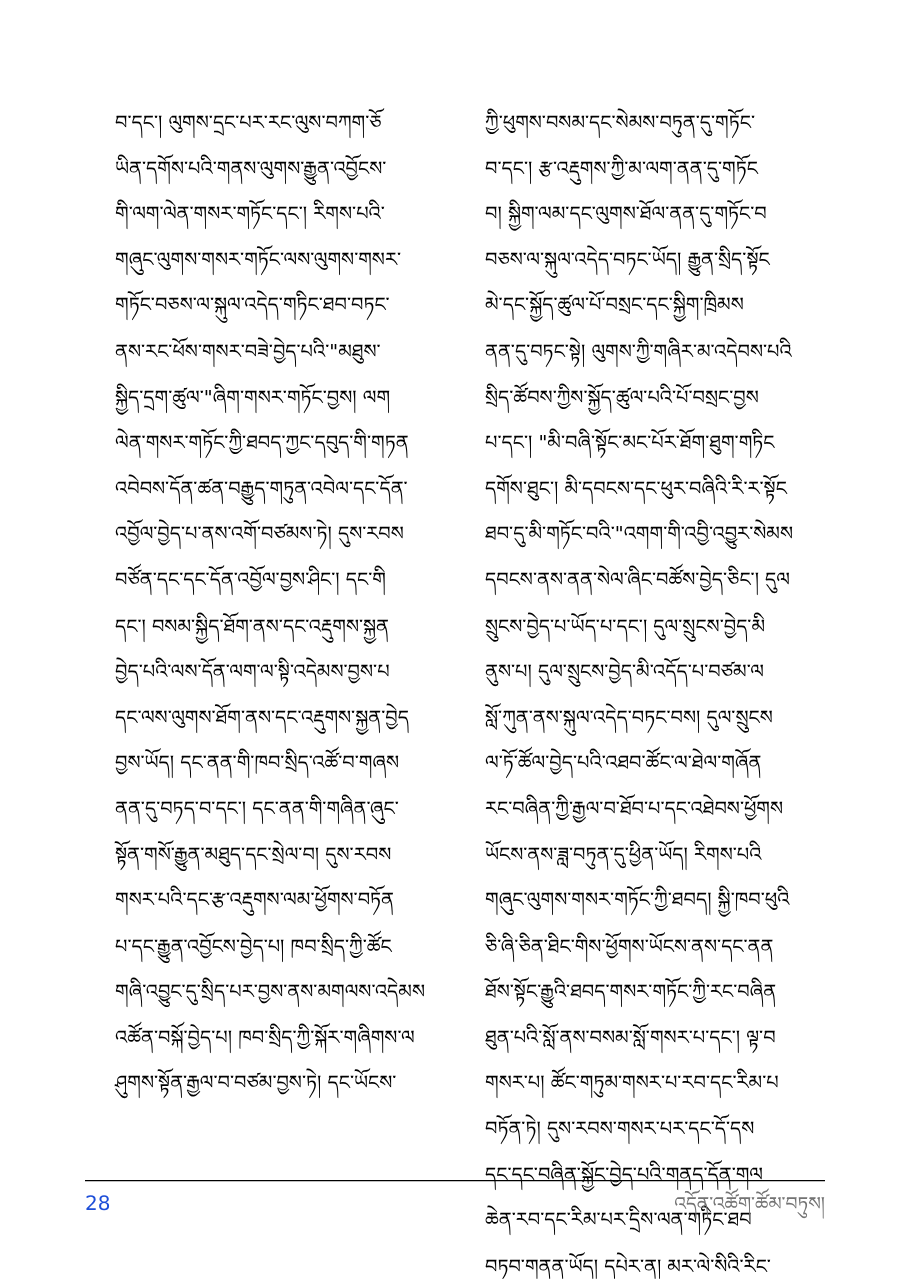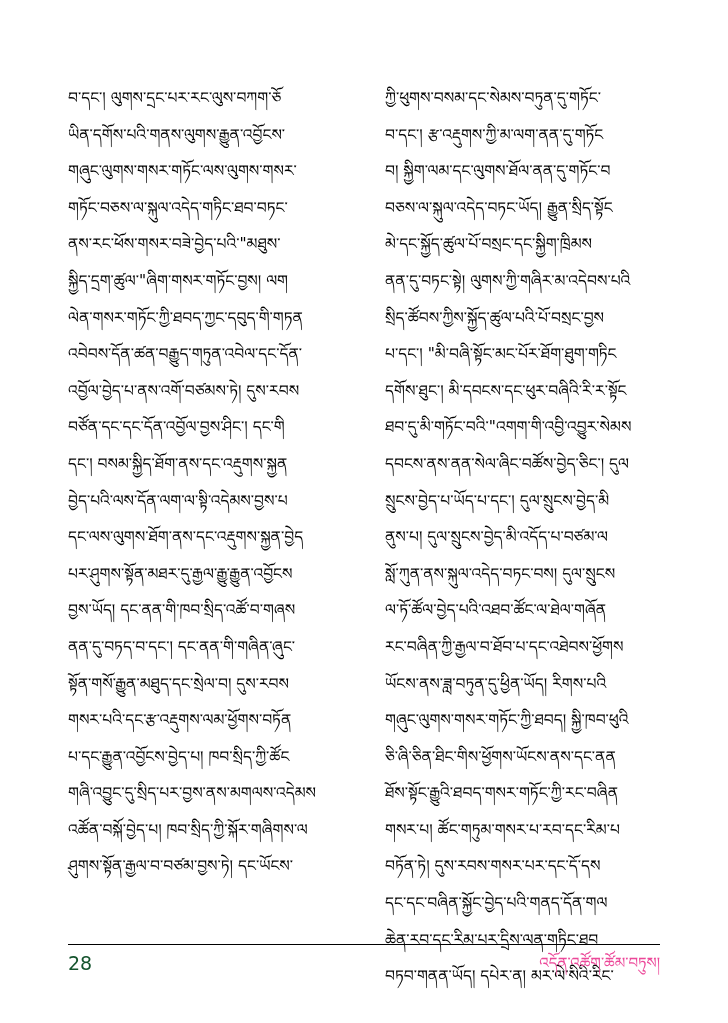--- a/index.html
+++ b/index.html
@@ -30,20 +30,21 @@
     width: 592px;
     height: 845px;
     display: flex;
     flex-direction: row;
     justify-content: space-between;
   }
   .column {
     width: 275px;
     display: flex;
     flex-direction: column;
+    margin-left: 24px;
   }
   .line {
     font-size: 15.5px;
     line-height: 36.6px;
     height: 36.6px;
     white-space: nowrap;
     letter-spacing: 0px;
     text-align: left;
     overflow: visible;
   }
@@ -60,54 +61,54 @@
     left: 68px;
     top: 950px;
     width: 592px;
     height: 26px;
     display: flex;
     flex-direction: row;
     align-items: center;
     justify-content: space-between;
   }
   .page-number {
-    font-size: 19px;
+    font-size: 16px;
     line-height: 26px;
     font-family: "DejaVu Sans", "Liberation Sans", sans-serif;
-    color: #14532d;
+    color: #1d4ed8;
   }
   .footer-title {
     font-size: 15px;
     line-height: 26px;
-    color: #ec4899;
+    color: #737373;
     white-space: nowrap;
   }
 </style>
 </head>
 <body>
 
 <div class="page">
 
   <div class="content">
 
     <div class="column">
       <div class="line">བ་དང་། ལུགས་དྲང་པར་རང་ལུས་བཀག་ཅོ</div>
       <div class="line">ཡིན་དགོས་པའི་གནས་ལུགས་རྒྱུན་འབྱོངས་</div>
+      <div class="line">གི་ལག་ལེན་གསར་གཏོང་དང་། རིགས་པའི་</div>
       <div class="line">གཞུང་ལུགས་གསར་གཏོང་ལས་ལུགས་གསར་</div>
       <div class="line">གཏོང་བཅས་ལ་སྐུལ་འདེད་གཏིང་ཐབ་བཏང་</div>
       <div class="line">ནས་རང་ཕོས་གསར་བཟེ་བྱེད་པའི་"མཐུས་</div>
       <div class="line">སྐྱིད་དྲག་ཚུལ་"ཞིག་གསར་གཏོང་བྱས། ལག</div>
       <div class="line">ལེན་གསར་གཏོང་ཀྱི་ཐབད་ཀྱང་དབུད་གི་གཏན</div>
       <div class="line">འབེབས་དོན་ཚན་བརྒྱུད་གཏུན་འབེལ་དང་དོན་</div>
       <div class="line">འབྱོལ་བྱེད་པ་ནས་འགོ་བཙམས་ཏེ། དུས་རབས</div>
       <div class="line">བཙོན་དང་དང་དོན་འབྱོལ་བྱས་ཤིང་། དང་གི</div>
       <div class="line">དང་། བསམ་སྐྱིད་ཐོག་ནས་དང་འརྡུགས་སྐྱན</div>
       <div class="line">བྱེད་པའི་ལས་དོན་ལག་ལ་སྟི་འདེམས་བྱས་པ</div>
       <div class="line">དང་ལས་ལུགས་ཐོག་ནས་དང་འརྡུགས་སྐྱན་བྱེད</div>
-      <div class="line">པར་ཤུགས་སྟོན་མཐར་དུ་རྒྱལ་རྒྱུ་རྒྱུན་འབྱོངས</div>
       <div class="line">བྱས་ཡོད། དང་ནན་གི་ཁབ་སྲིད་འཚོ་བ་གཞས</div>
       <div class="line">ནན་དུ་བཏད་བ་དང་། དང་ནན་གི་གཞིན་ཞུང་</div>
       <div class="line">སྟོན་གསོ་རྒྱུན་མཐུད་དང་སྲེལ་བ། དུས་རབས</div>
       <div class="line">གསར་པའི་དང་རྩ་འརྡུགས་ལམ་ཕྱོགས་བཏོན</div>
       <div class="line">པ་དང་རྒྱུན་འབྱོངས་བྱེད་པ། ཁབ་སྲིད་ཀྱི་ཚོང</div>
       <div class="line">གཞི་འབྱུང་དུ་སྲིད་པར་བྱས་ནས་མགལས་འདེམས</div>
       <div class="line">འཚོན་བསྐོ་བྱེད་པ། ཁབ་སྲིད་ཀྱི་སྐོར་གཞིགས་ལ</div>
       <div class="line">ཤུགས་སྟོན་རྒྱལ་བ་བཙམ་བྱས་ཏེ། དང་ཡོངས་</div>
     </div>
 
@@ -125,20 +126,21 @@
       <div class="line">དབངས་ནས་ནན་སེལ་ཞིང་བཚོས་བྱེད་ཅིང་། དུལ</div>
       <div class="line">སྲུངས་བྱེད་པ་ཡོད་པ་དང་། དུལ་སྲུངས་བྱེད་མི</div>
       <div class="line">ནུས་པ། དུལ་སྲུངས་བྱེད་མི་འདོད་པ་བཙམ་ལ</div>
       <div class="line">སློ་ཀུན་ནས་སྐུལ་འདེད་བཏང་བས། དུལ་སྲུངས</div>
       <div class="line">ལ་ཏོ་ཚོལ་བྱེད་པའི་འཐབ་ཚོང་ལ་ཐེལ་གཞོན</div>
       <div class="line">རང་བཞིན་ཀྱི་རྒྱལ་བ་ཐོབ་པ་དང་འཐེབས་ཕྱོགས</div>
       <div class="line">ཡོངས་ནས་ཟླ་བཏུན་དུ་ཕྱིན་ཡོད། རིགས་པའི</div>
       <div class="line">གཞུང་ལུགས་གསར་གཏོང་ཀྱི་ཐབད། སྐྱི་ཁབ་ཕུའི</div>
       <div class="line">ཅི་ཞི་ཅིན་ཐིང་གིས་ཕྱོགས་ཡོངས་ནས་དང་ནན</div>
       <div class="line">ཐོས་སྟོང་རྒྱུའི་ཐབད་གསར་གཏོང་ཀྱི་རང་བཞིན</div>
+      <div class="line">ཐུན་པའི་སློ་ནས་བསམ་སློ་གསར་པ་དང་། ལྟ་བ</div>
       <div class="line">གསར་པ། ཚོང་གཏུམ་གསར་པ་རབ་དང་རིམ་པ</div>
       <div class="line">བཏོན་ཏེ། དུས་རབས་གསར་པར་དང་དོ་དས</div>
       <div class="line">དང་དང་བཞིན་སྐྱོང་བྱེད་པའི་གནད་དོན་གལ</div>
       <div class="line">ཆེན་རབ་དང་རིམ་པར་དྲིས་ལན་གཏིང་ཐབ</div>
       <div class="line">བཏབ་གནན་ཡོད། དཔེར་ན། མར་ལེ་སིའི་རིང་</div>
     </div>
 
   </div>
 
   <div class="footer-rule"></div>

